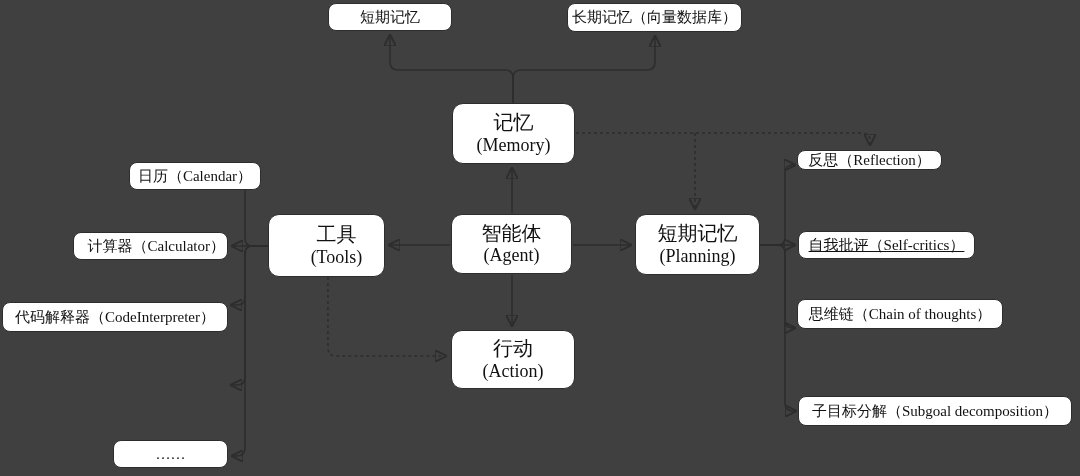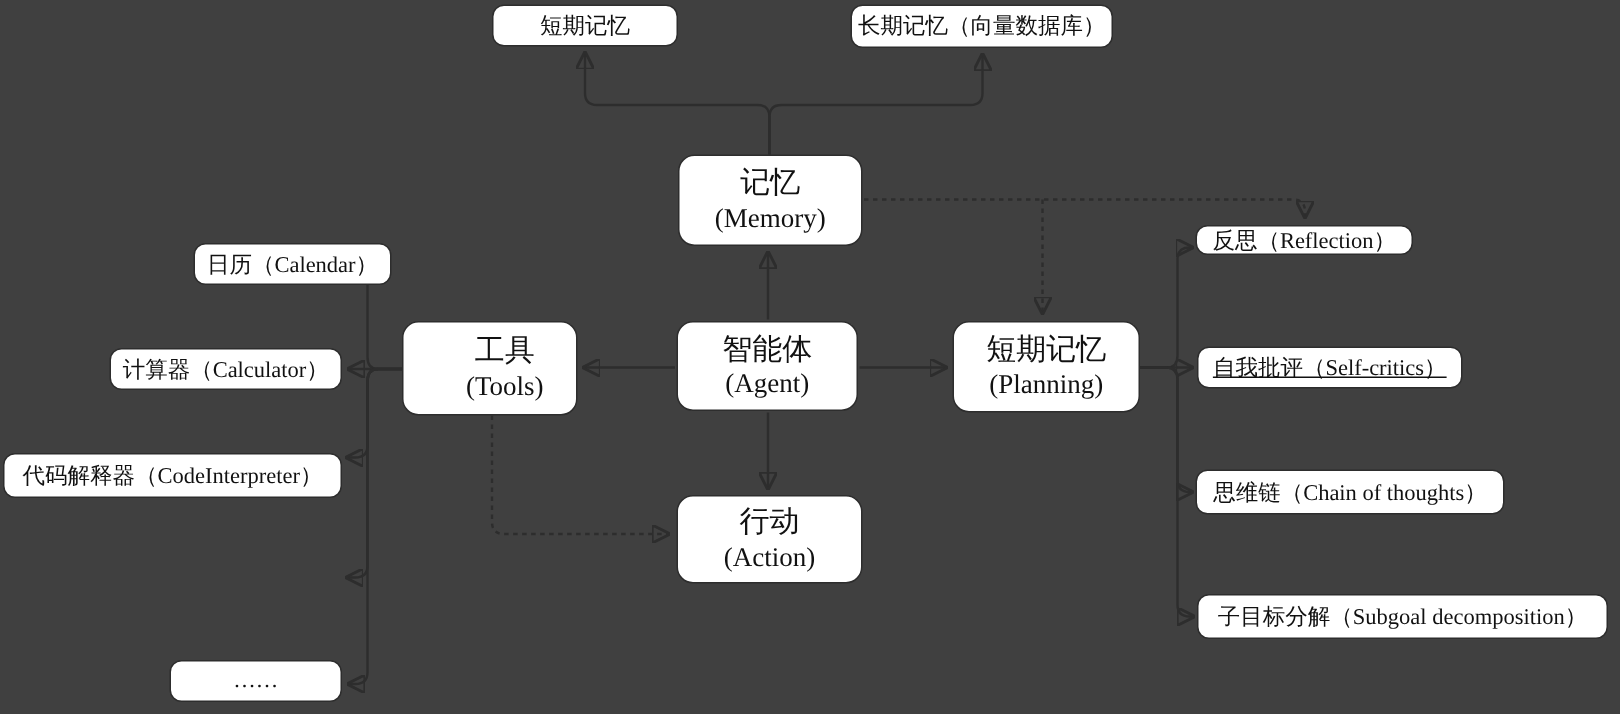--- a/index.html
+++ b/index.html
@@ -85,36 +85,36 @@
     <span class="en">(Planning)</span>
   </div>
   <div class="node main" style="left:451px;top:330px;width:124px;height:59px;">
     <span class="zh">行动</span>
     <span class="en">(Action)</span>
   </div>
 
   <div class="node leaf" style="left:93px;top:162px;width:132px;height:28px;margin-left:36px;">
     <span>日历（Calendar）</span>
   </div>
-  <div class="node leaf" style="left:73px;top:232px;width:155px;height:28px;">
+  <div class="node leaf" style="left:73px;top:232px;width:155px;height:28px;justify-content:flex-end;">
     <span>计算器（Calculator）</span>
   </div>
   <div class="node leaf" style="left:2px;top:302px;width:226px;height:30px;">
     <span>代码解释器（CodeInterpreter）</span>
   </div>
   <div class="node leaf" style="left:113px;top:440px;width:115px;height:28px;">
     <span>……</span>
   </div>
 
   <div class="node leaf" style="left:797px;top:150px;width:145px;height:20px;">
     <span>反思（Reflection）</span>
   </div>
   <div class="node leaf" style="left:798px;top:231px;width:177px;height:28px;text-decoration:underline;">
     <span>自我批评（Self-critics）</span>
   </div>
-  <div class="node leaf" style="left:797px;top:313px;width:206px;height:30px;">
+  <div class="node leaf" style="left:797px;top:299px;width:206px;height:30px;">
     <span>思维链（Chain of thoughts）</span>
   </div>
   <div class="node leaf" style="left:798px;top:396px;width:274px;height:30px;">
     <span>子目标分解（Subgoal decomposition）</span>
   </div>
 
 </div>
 
 </body></html>

